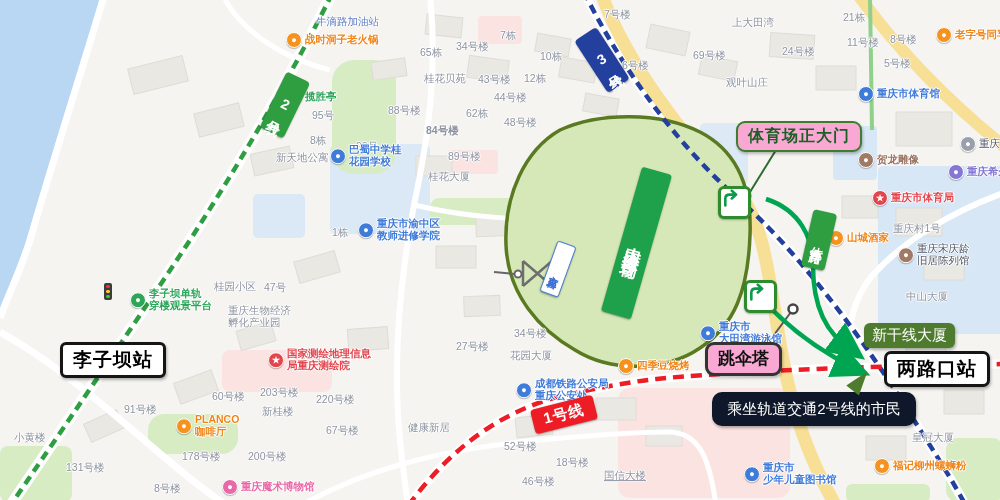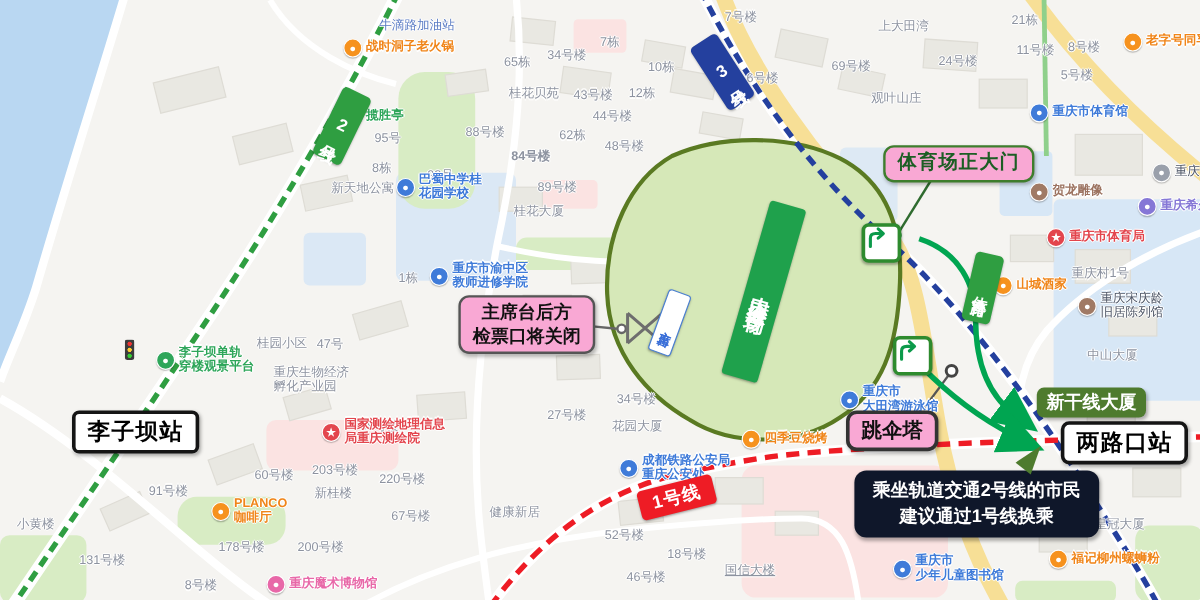--- a/index.html
+++ b/index.html
@@ -31,21 +31,21 @@
   .chip-tiyu{left:807px;top:211px;width:24px;height:58px;font-size:13px;transform:rotate(13deg);letter-spacing:2px;}
   .chip-stadium{left:621px;top:168px;width:31px;height:150px;font-size:17px;transform:rotate(16deg);letter-spacing:3px;border-radius:3px;}
   .chip-rostrum{left:548px;top:242px;width:18px;height:52px;font-size:10.5px;transform:rotate(20deg);
         background:#fff;border:1.5px solid #4a7fd1;color:#3a6fd8;font-weight:bold;border-radius:3px;letter-spacing:1px;}
   
   .station{position:absolute;background:#fff;border:3px solid #151515;border-radius:7px;font-weight:bold;
         font-size:19px;color:#000;padding:2px 10px;letter-spacing:1px;box-shadow:1px 2px 3px rgba(0,0,0,.3);}
   .callout{position:absolute;background:#f9a8d4;border:2.5px solid #555;border-radius:9px;font-weight:bold;
         font-size:15px;color:#111;padding:3px 10px;text-align:center;line-height:1.3;box-shadow:1px 2px 3px rgba(0,0,0,.25);}
   .gate-callout{border-color:#3e7d2d;color:#1c5e24;font-size:16px;letter-spacing:1px;}
-  .green-box{position:absolute;color:#fff;font-weight:bold;text-align:center;border-radius:6px;
+  .green-box{position:absolute;color:#fff;font-weight:normal;text-align:center;border-radius:6px;
         box-shadow:1px 2px 3px rgba(0,0,0,.3);}
   .bubble-tail{position:absolute;width:0;height:0;border-left:8px solid transparent;border-right:8px solid transparent;}
   
   .gate-icon{position:absolute;width:27px;height:27px;background:#fff;border:3px solid #2e8b2e;border-radius:6px;
         display:flex;align-items:center;justify-content:center;box-shadow:0 1px 2px rgba(0,0,0,.3);}
   
   .legend{position:absolute;left:8px;top:4px;width:246px;height:78px;background:#fff;border:3px solid #111;z-index:60;}
   .legend-title{text-align:center;font-size:17px;font-weight:bold;color:#111;letter-spacing:18px;padding:6px 0 2px 18px;}
   .legend-row{display:flex;align-items:center;gap:10px;padding:6px 6px 0 20px;}
   .legend-route-text{font-family:"Liberation Serif",serif;font-size:13.5px;color:#222;font-style:italic;}
@@ -603,26 +603,21 @@
   <div class="gate-icon" style="left:744px;top:280px;">
     <svg width="19" height="19" viewBox="0 0 22 22">
         <path d="M5,19 L5,11 Q5,6.5 10,6.5 L17,6.5 M12.5,2 L17.5,6.5 L12.5,11" fill="none" stroke="#0c9a4a" stroke-width="3" stroke-linecap="round" stroke-linejoin="round"></path>
       </svg>
   </div>
 
   <div class="station" style="left:60px;top:342px;border-radius:6px;">李子坝站</div>
   <div class="station" style="left:884px;top:351px;">两路口站</div>
 
   <div class="callout gate-callout" style="left:736px;top:121px;">体育场正大门</div>
-  <div class="callout" style="left:382px;top:246px;">
-    <div>主席台后方</div>
-    <div>检票口将关闭</div>
-  </div>
   <div class="callout" style="left:705px;top:342px;font-size:17px;border-width:3px;border-color:#333;">跳伞塔</div>
   <div class="green-box" style="left: 864px; top: 323px; font-size: 15px; padding: 3px 8px; background-color: rgb(78, 123, 46);">新干线大厦</div>
   <div class="green-box" style="left: 712px; top: 392px; width: 196px; padding: 6px 4px; border-radius: 10px; font-size: 15px; line-height: 1.45; background-color: #0f172a;">
     <div>乘坐轨道交通2号线的市民</div>
-    <div>建议通过1号线换乘</div>
   </div>
   <div class="bubble-tail" style="left:852px;top:369px;border-bottom:24px solid #4e7b2e;transform:rotate(38deg);"></div>
 
 
 </div>
 
 </body></html>

